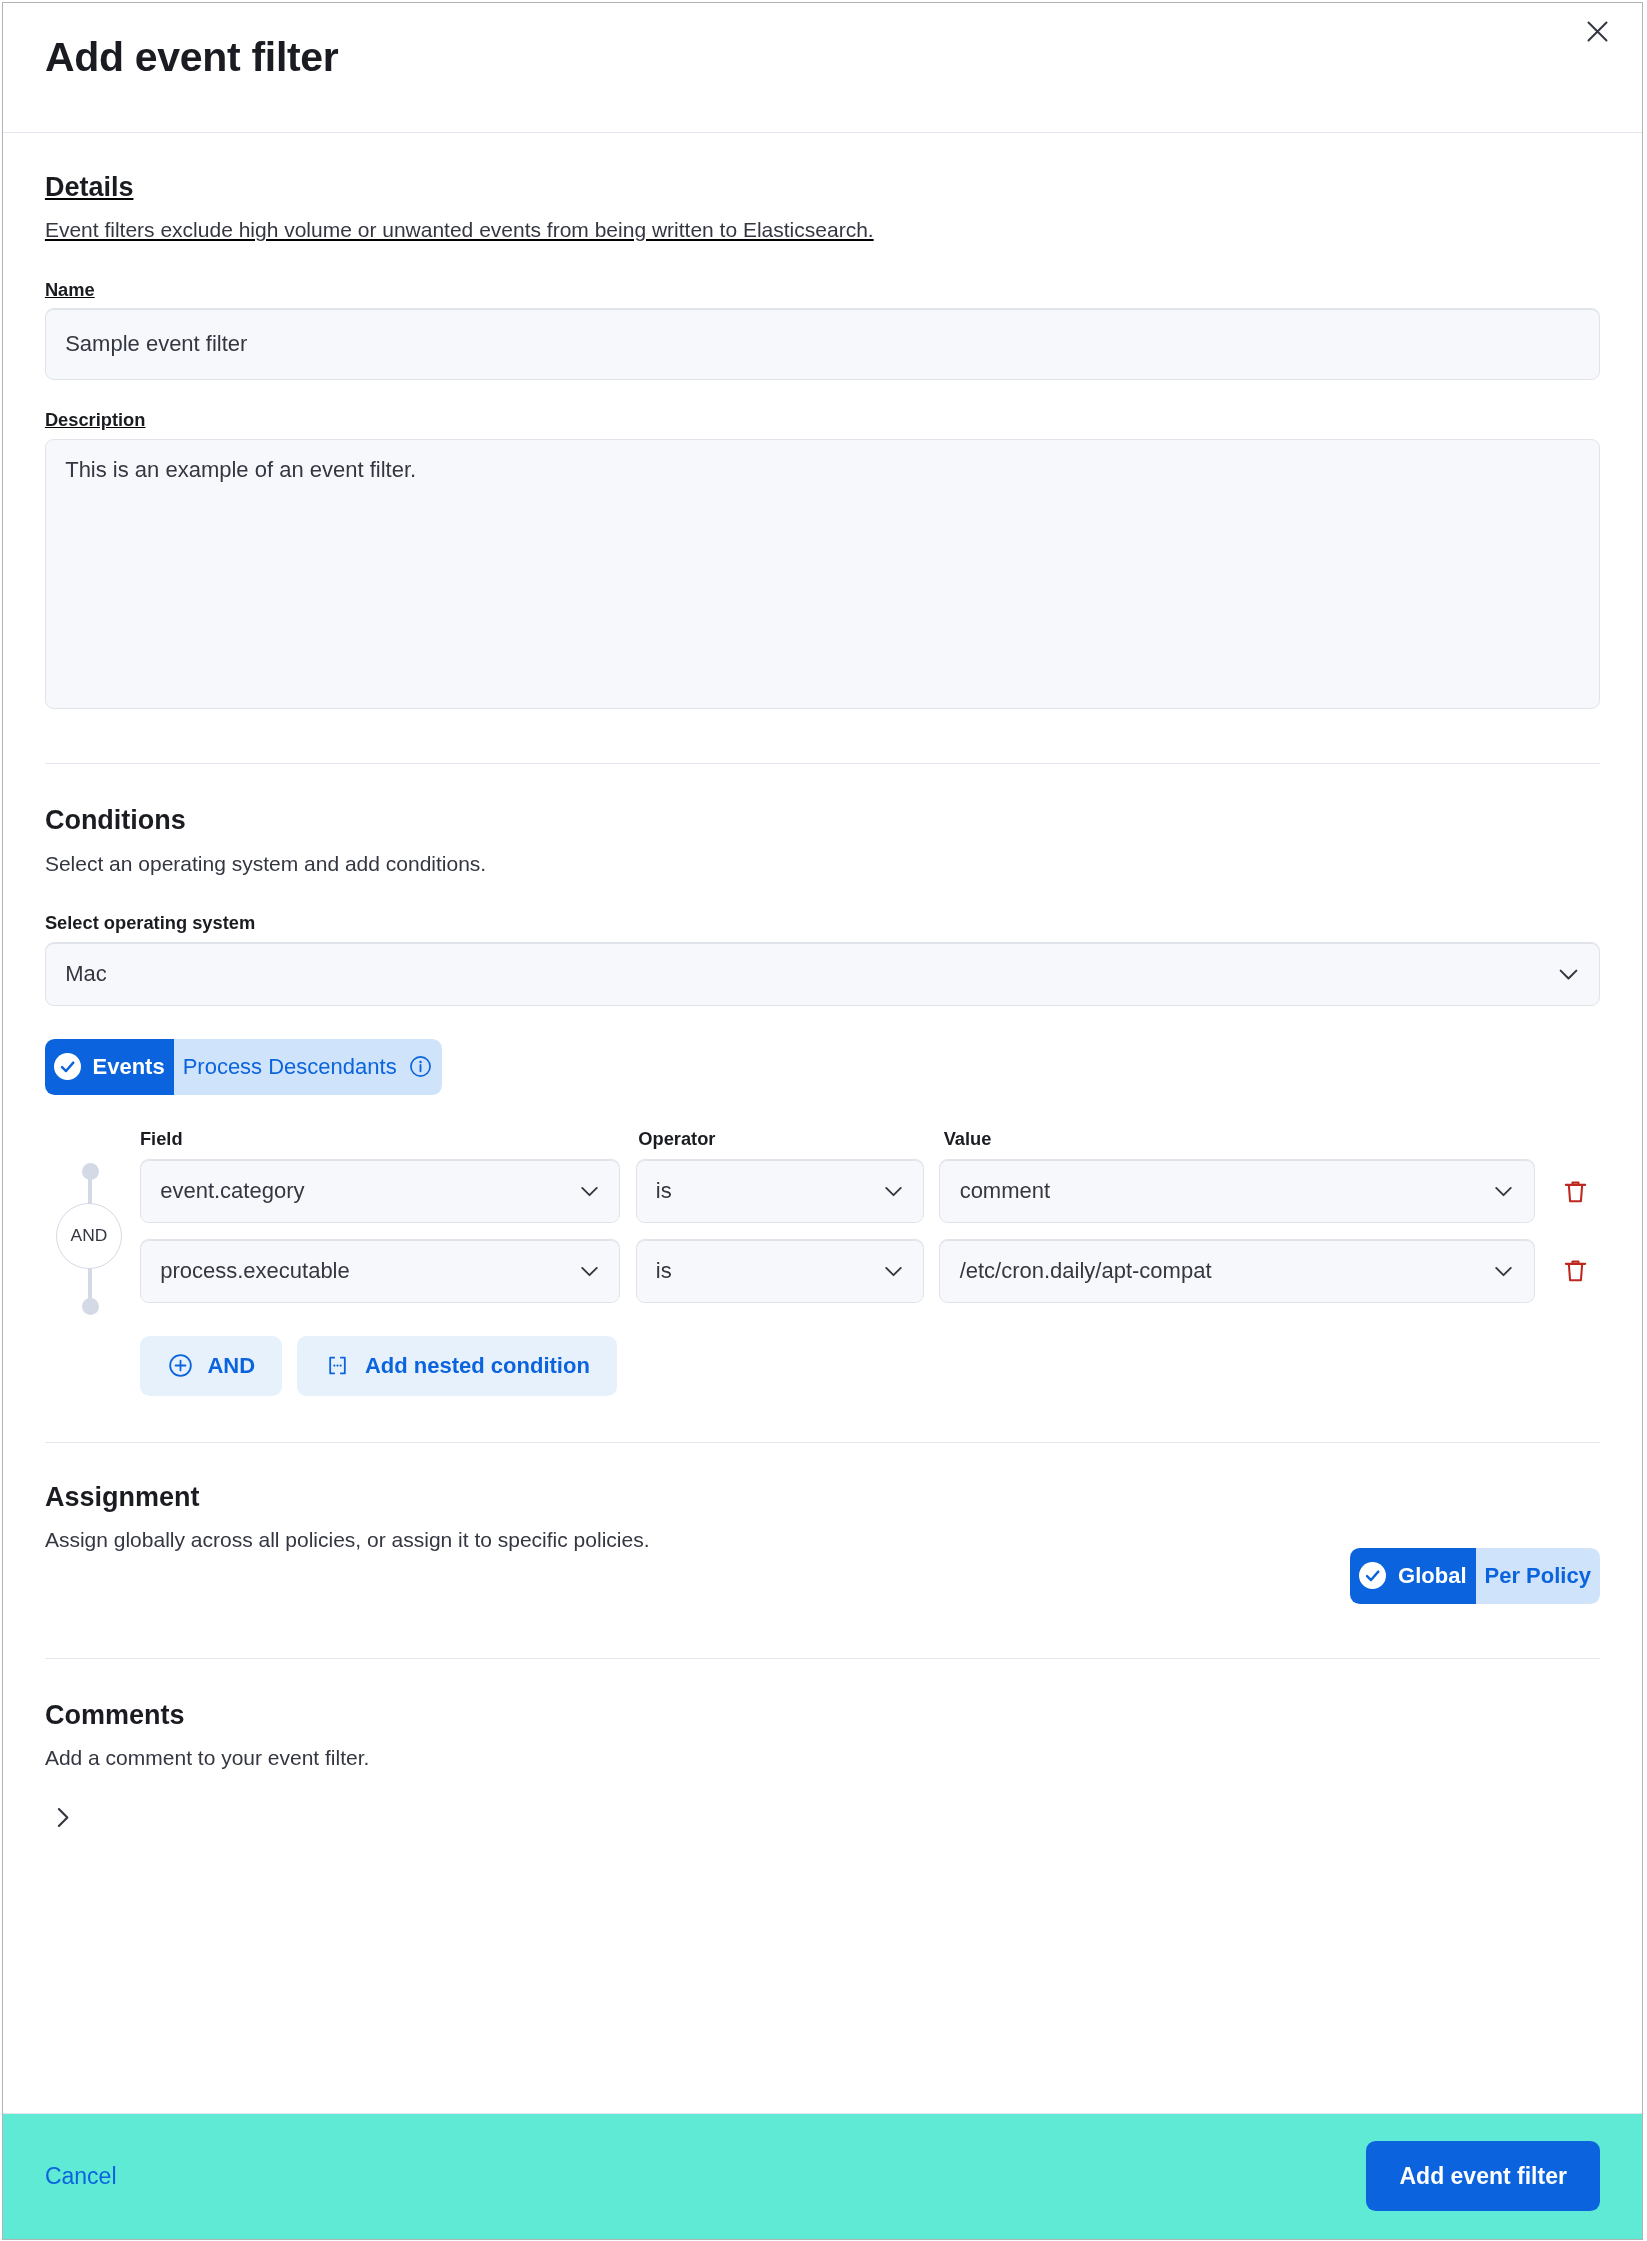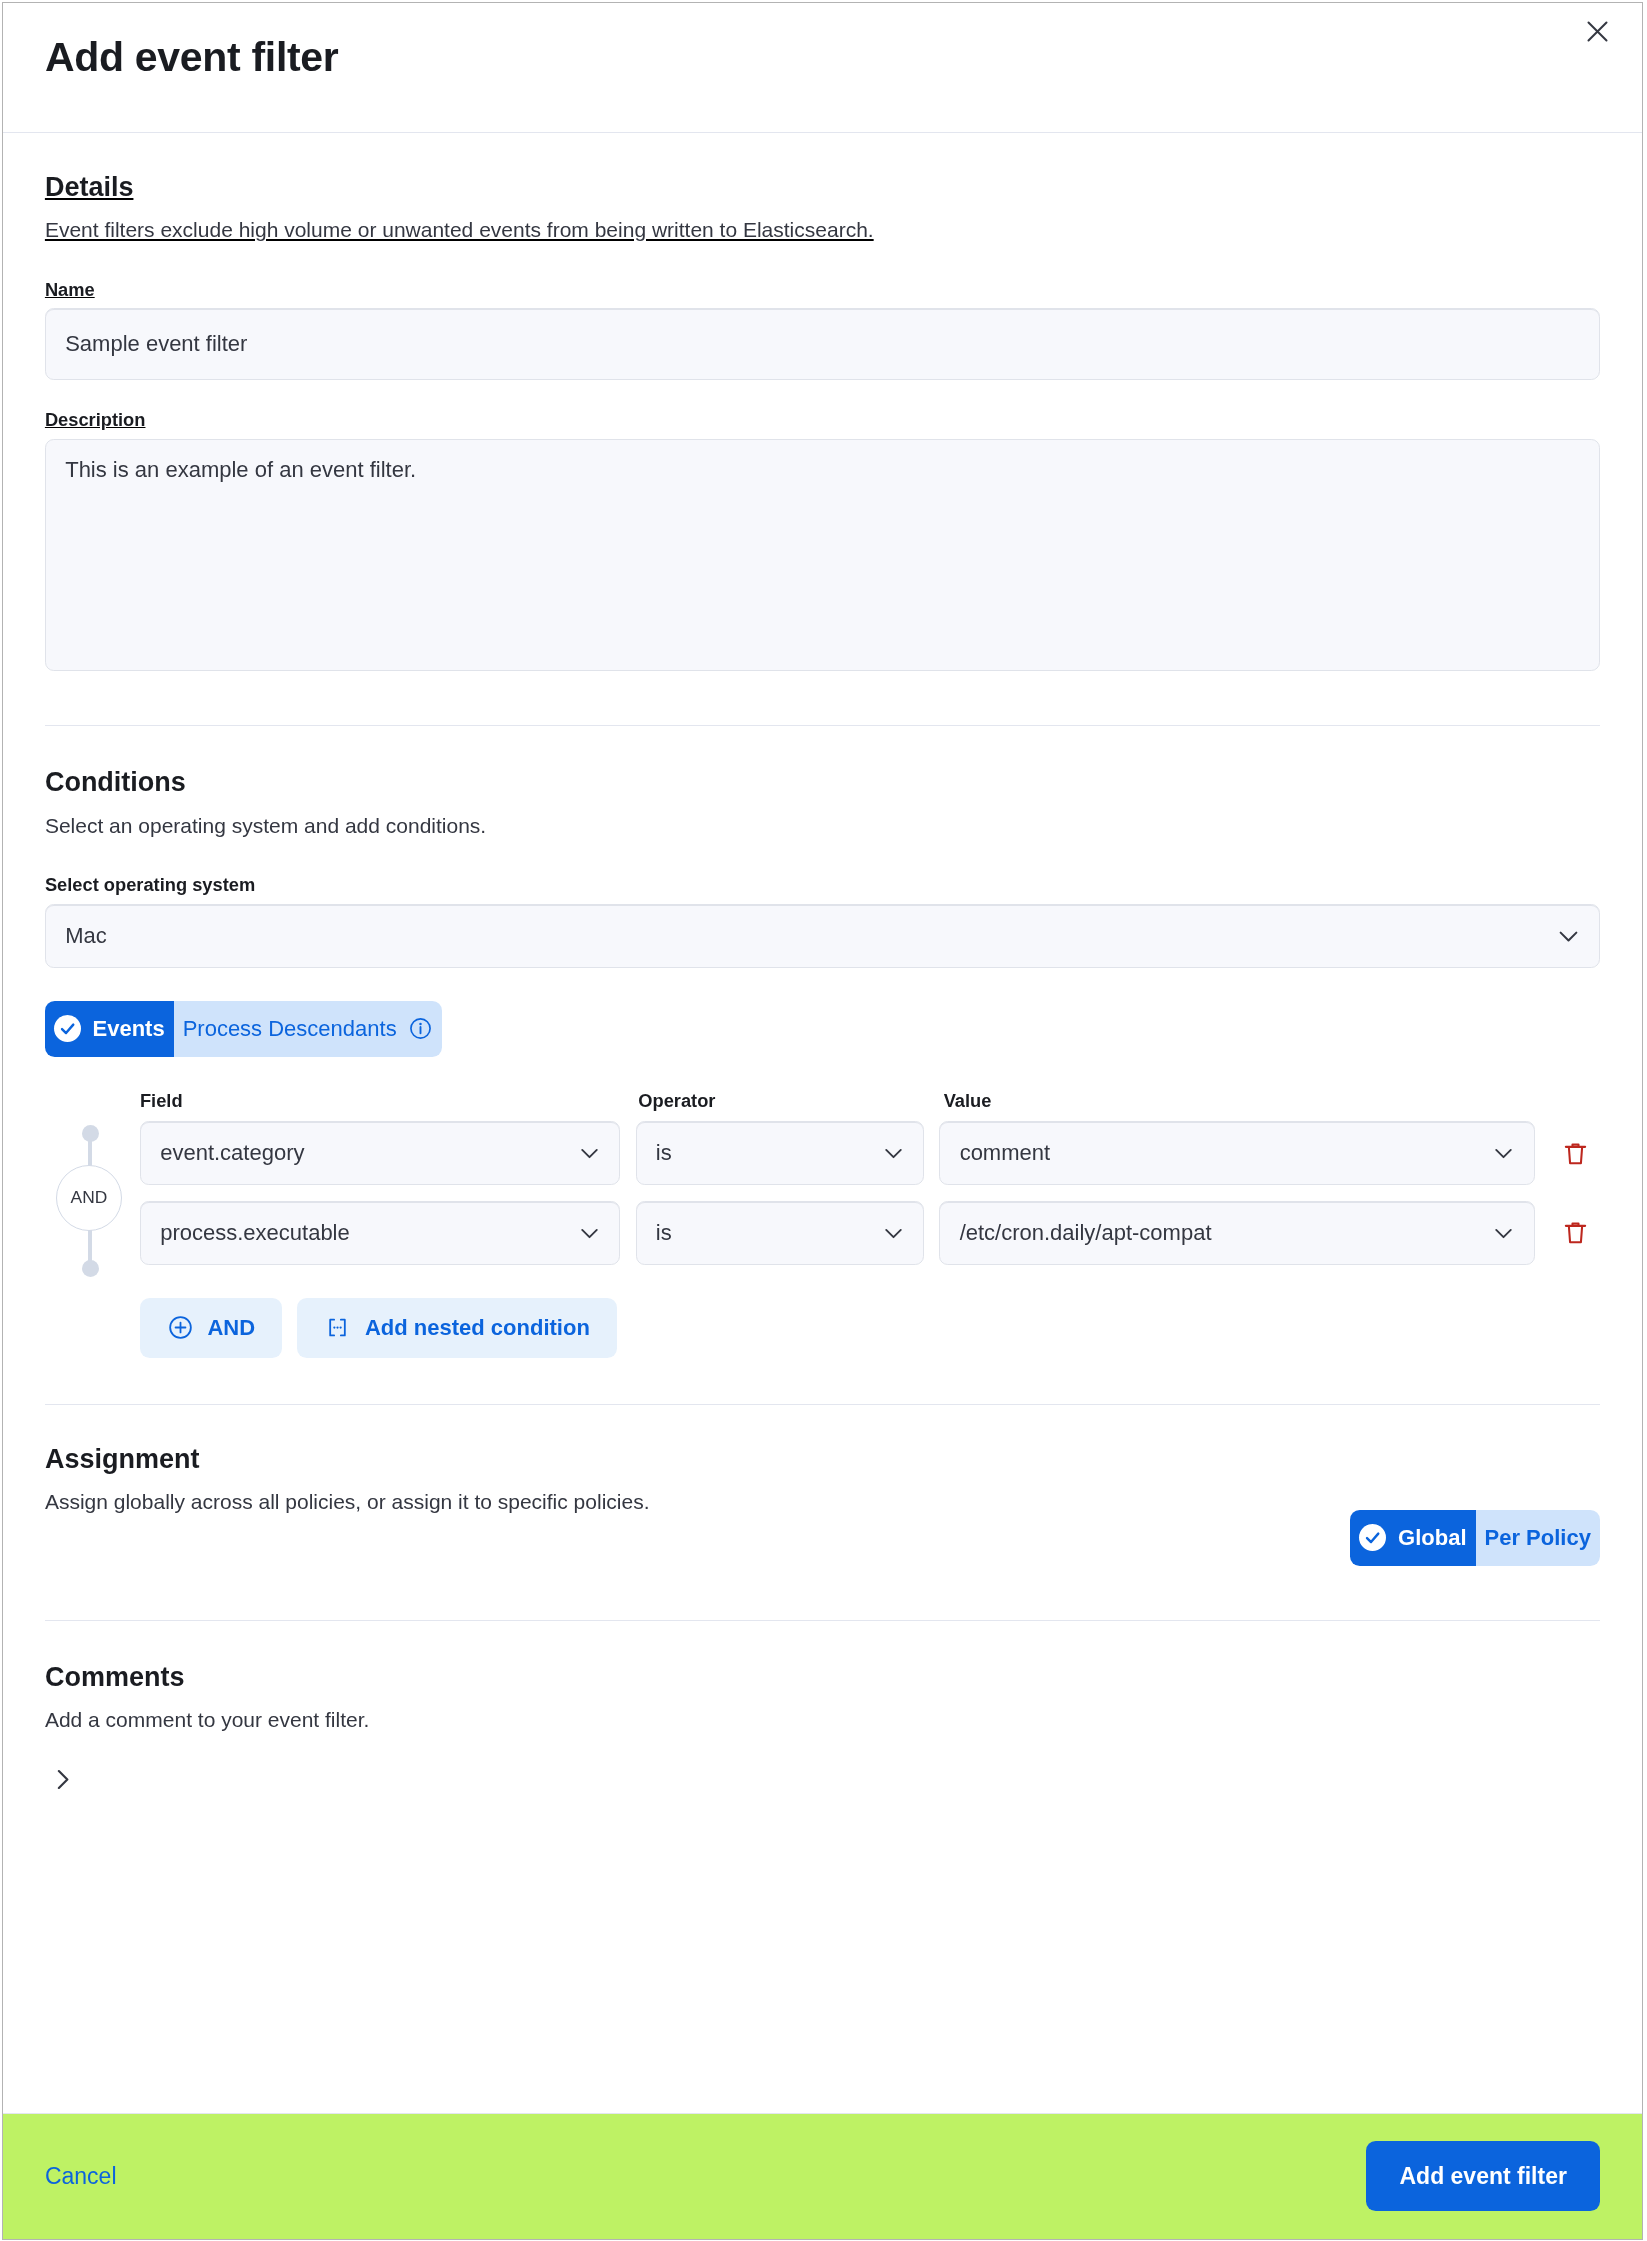--- a/index.html
+++ b/index.html
@@ -96,21 +96,21 @@
     background: #f7f8fc;
     font-size: 22px;
     color: #343741;
     padding: 0 19.3px;
     font-family: "Liberation Sans", sans-serif;
     outline: none;
     box-shadow: 0 1px 0 0 #e0e3ea inset;
   }
   .textarea {
     width: 100%;
-    height: 232px;
+    height: 270px;
     box-sizing: border-box;
     border: 1px solid #e0e3ea;
     border-radius: 8.7px;
     background: #f7f8fc;
     font-size: 22px;
     color: #343741;
     padding: 15.4px 19.3px;
     font-family: "Liberation Sans", sans-serif;
     outline: none;
     resize: none;
@@ -253,21 +253,21 @@
     font-size: 22px;
     font-weight: 700;
     cursor: pointer;
     box-sizing: border-box;
   }
 
   
   .flyout-footer {
     flex: 0 0 auto;
     height: 126px;
-    background: #bef264;
+    background: #5eead4;
     border-top: 1px solid #e3e6ef;
     display: flex;
     align-items: center;
     justify-content: space-between;
     padding: 0 42px;
     box-sizing: border-box;
   }
   .cancel-link {
     font-size: 23px;
     color: #0b64dd;

